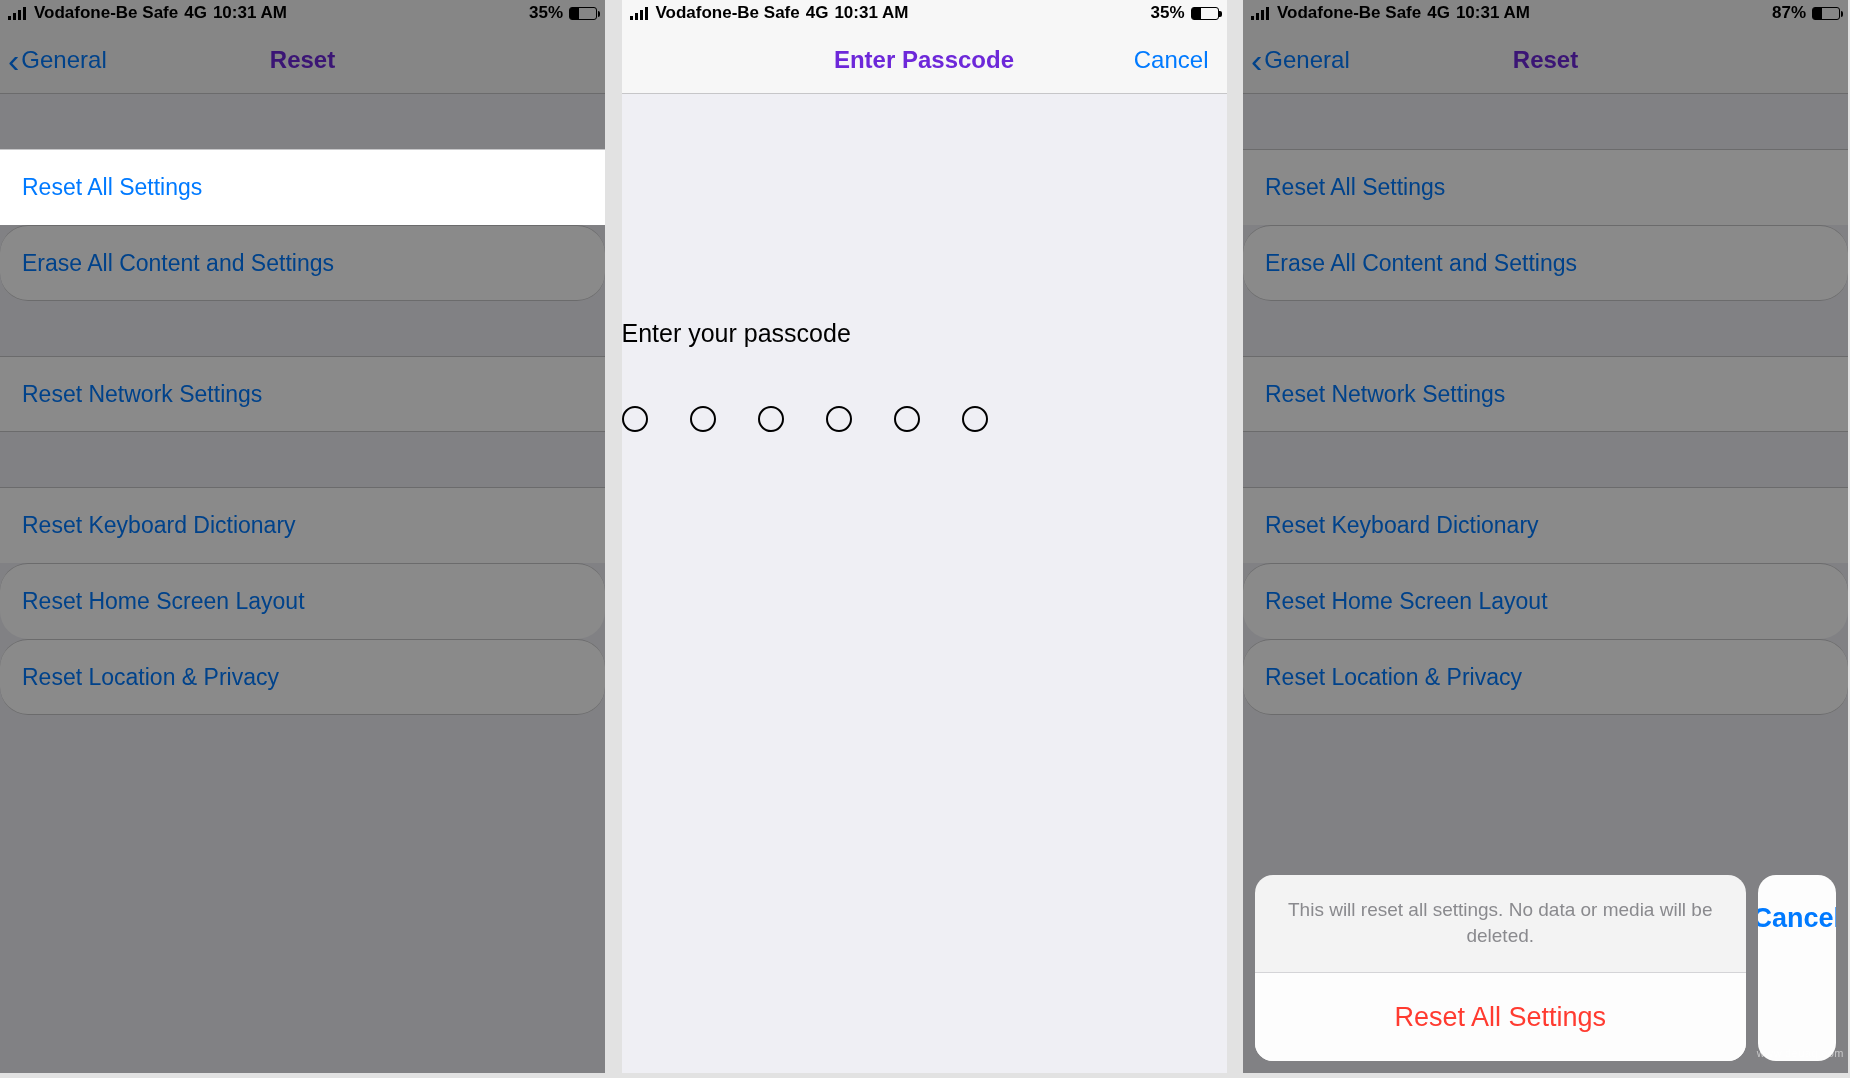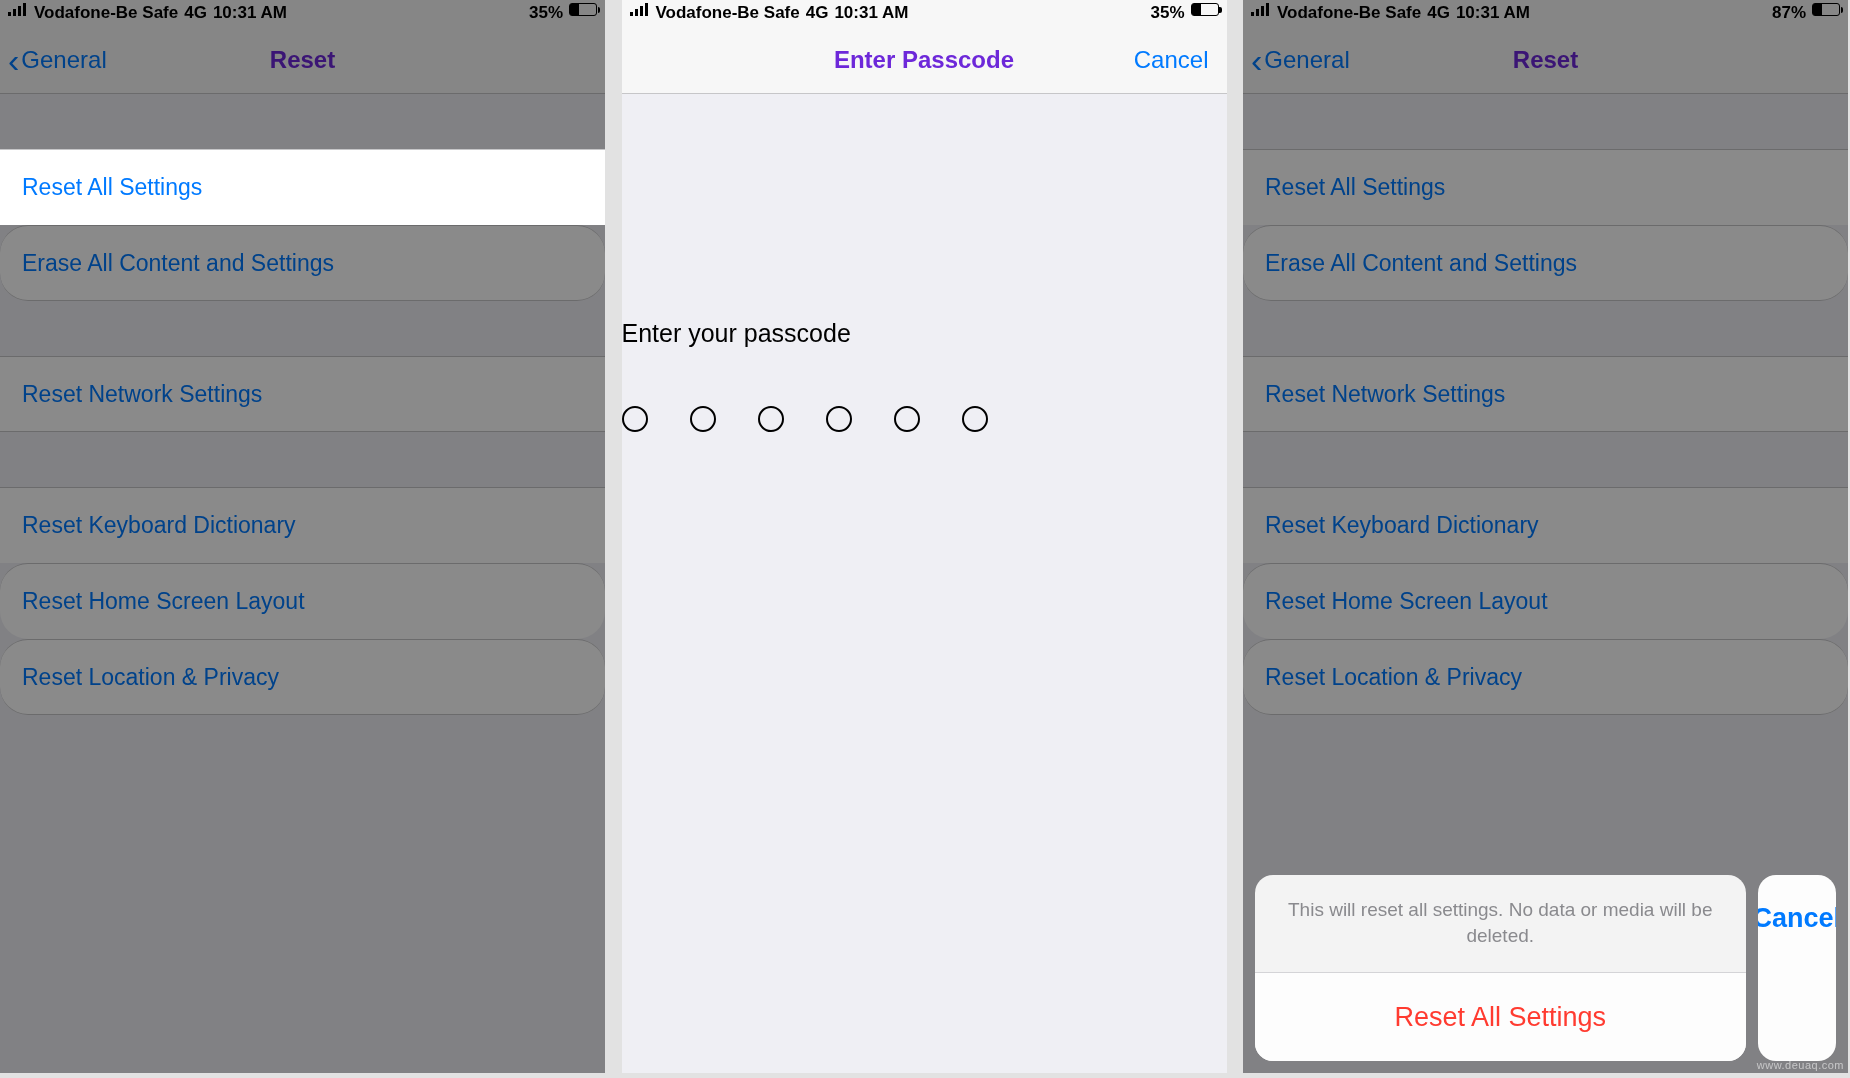--- a/index.html
+++ b/index.html
@@ -32,21 +32,21 @@
     height: 26px;
     display: flex;
     align-items: center;
     justify-content: space-between;
     padding: 0 8px;
     font-size: 17px;
     font-weight: 600;
     color: #000;
     background: #f7f7f7;
   }
-  .status-left, .status-right { display: flex; gap: 6px; }
+  .status-left, .status-right { display: flex; align-items: center; gap: 6px; }
   .signal-icon svg { display: block; }
   .battery {
     display: inline-flex; align-items: center;
     border: 1.5px solid #000; border-radius: 3px;
     width: 28px; height: 13px; position: relative;
   }
   .battery::after {
     content: ""; position: absolute; right: -4px; top: 3px;
     width: 2.5px; height: 6px; background: #000; border-radius: 0 2px 2px 0;
   }
@@ -149,21 +149,21 @@
     height: 88px;
     display: flex; align-items: center; justify-content: center;
     font-size: 27px;
   }
   .sheet-btn.destructive { color: #ff3b30; background: #fdfdfd; }
   .sheet-btn.cancel { color: #007aff; font-weight: 600; }
   .sheet-block.cancel { background: #fdfdfd; }
 
   .watermark {
     position: absolute;
-    right: 4px; bottom: 2px;
+    right: 4px; bottom: 14px;
     z-index: 20;
     font-size: 11px;
     color: rgba(255,255,255,0.55);
     letter-spacing: 0.5px;
   }
 </style>
 </head>
 <body>
 
 <div class="phone left">

